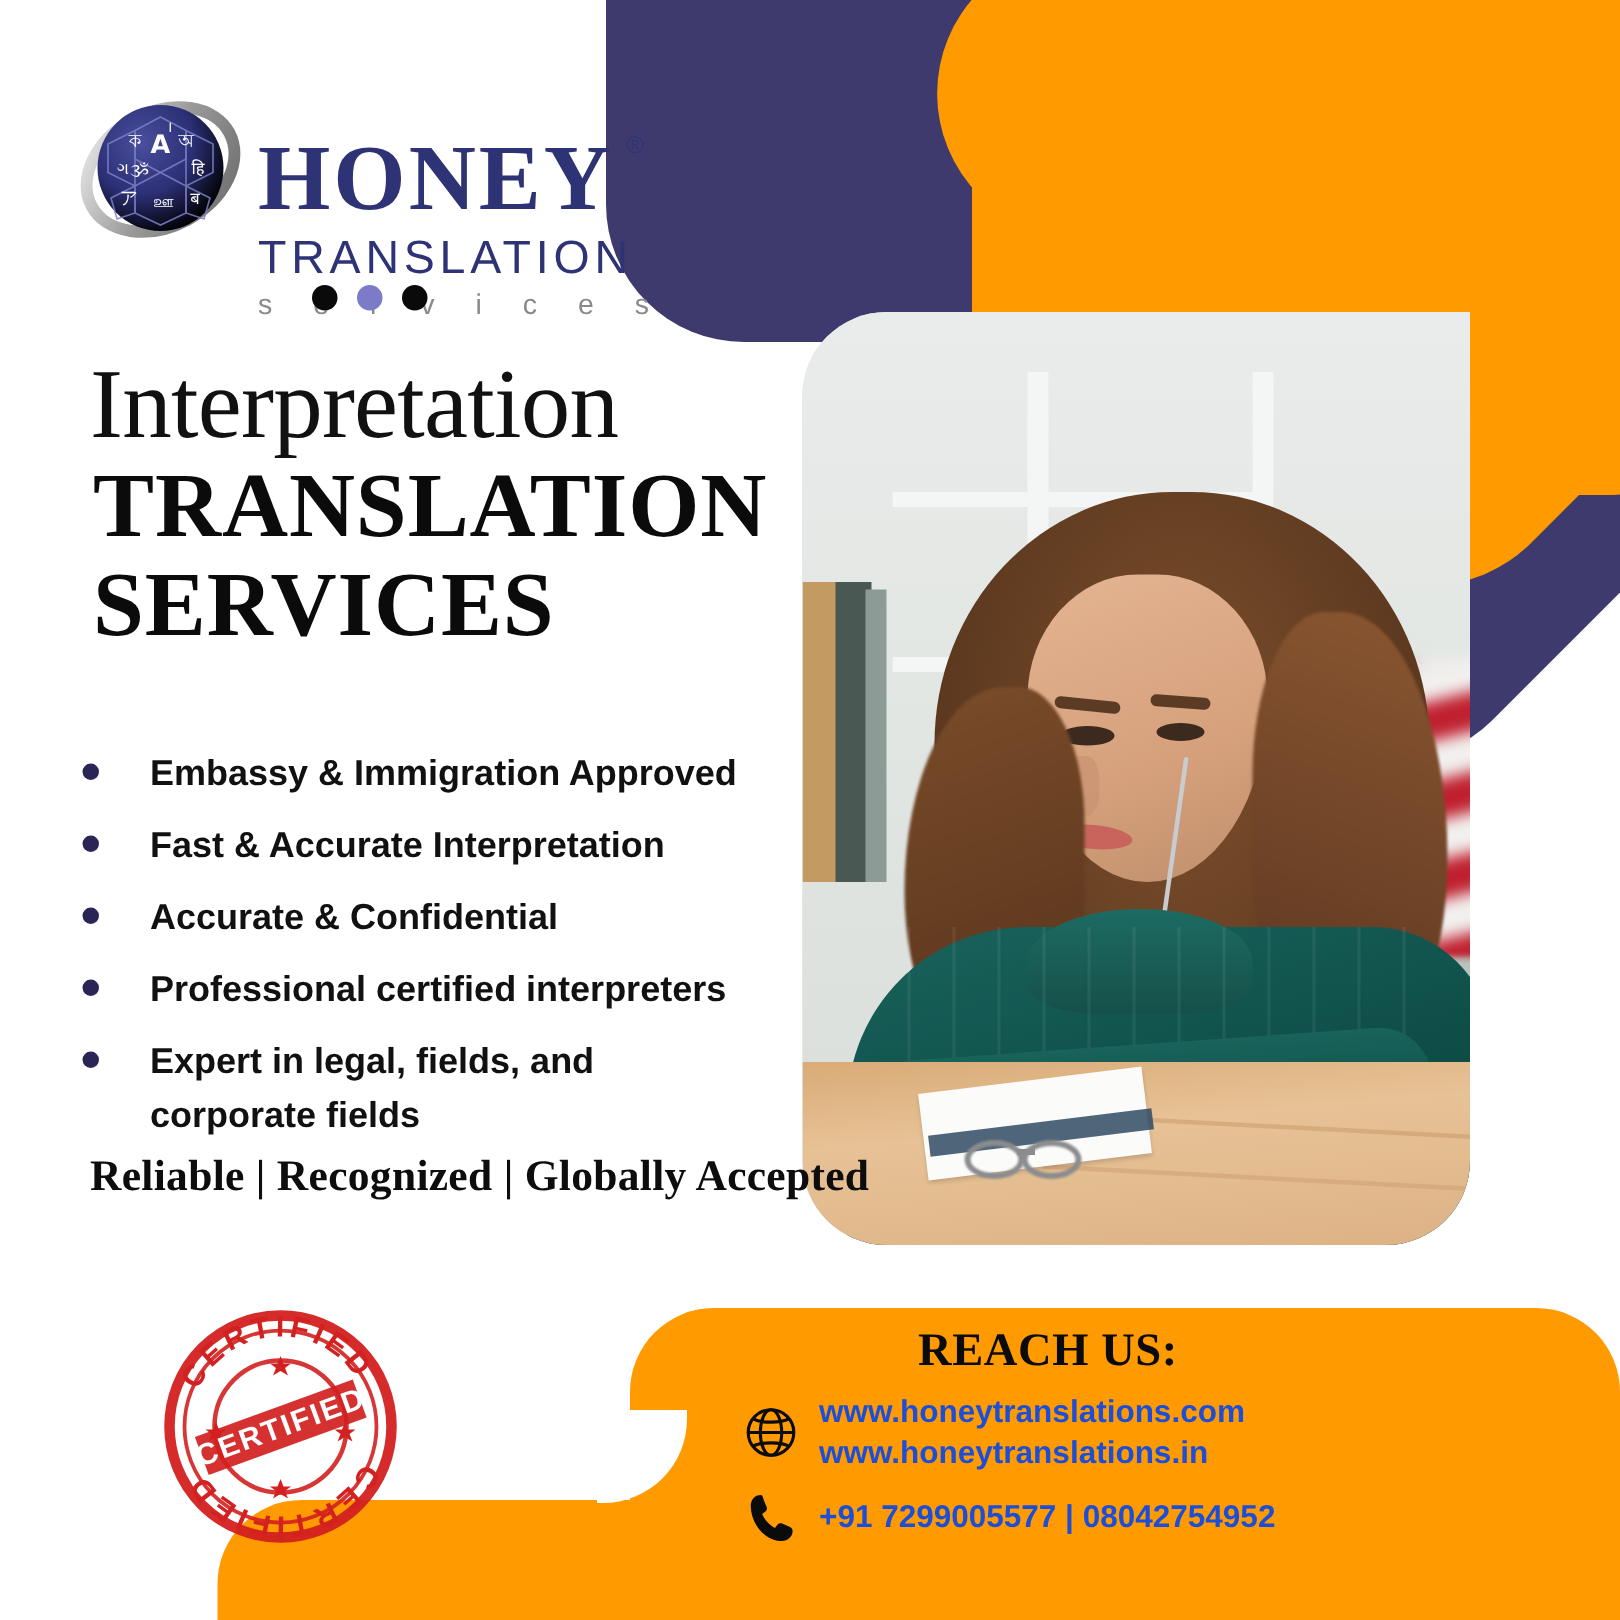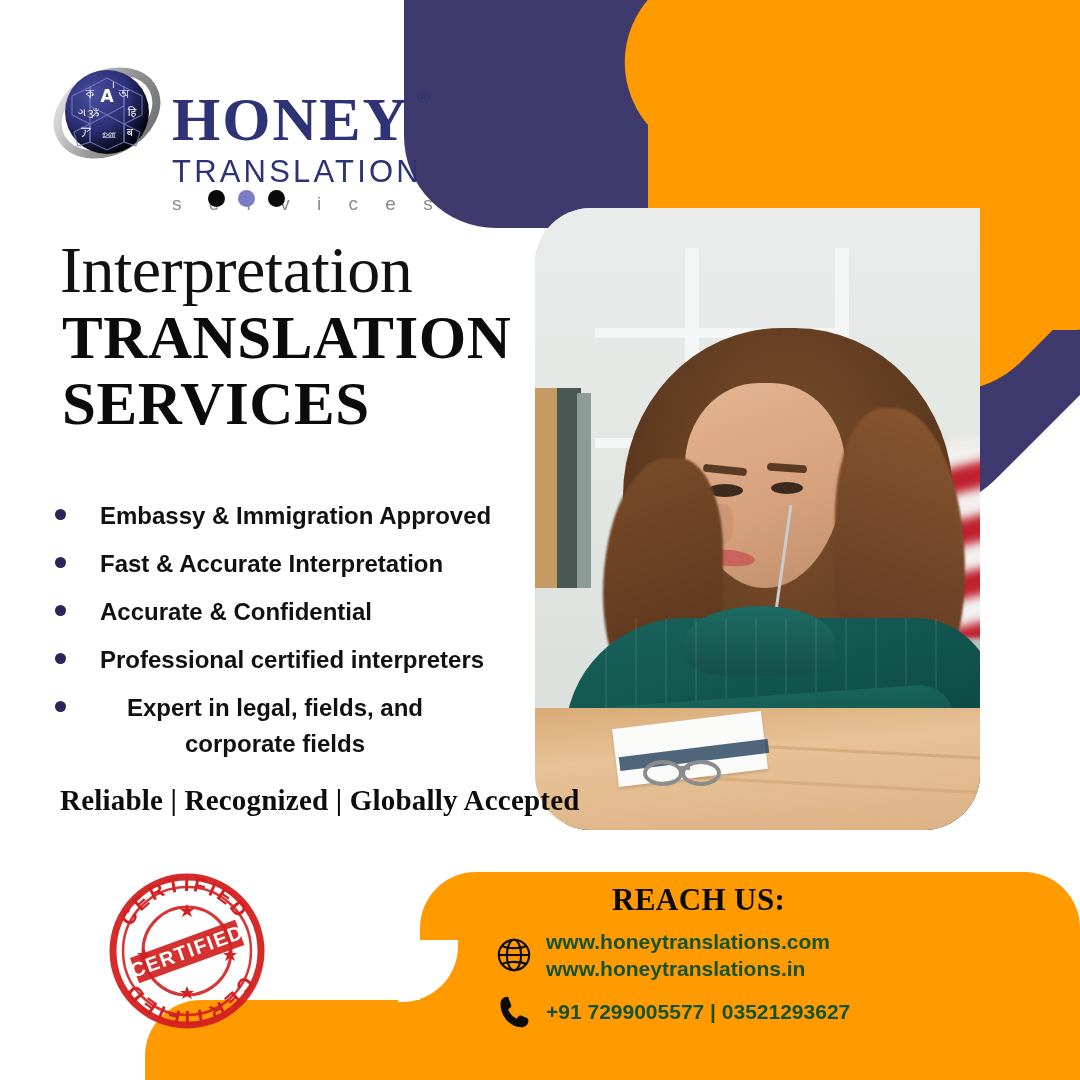--- a/index.html
+++ b/index.html
@@ -233,35 +233,35 @@
     letter-spacing:-.5px; line-height:1;
   }
   .main-head {
     position:absolute; left:62px; top:305px;
     font-family:"Liberation Serif", serif;
     font-weight:700; font-size:61px; color:#0b0b0b;
     line-height:1.08; letter-spacing:.6px;
   }
 
   
-  .bullets { position:absolute; left:55px; top:498px; width:470px;text-align:center; }
+  .bullets { position:absolute; left:55px; top:498px; width:470px; }
   .bullet-row { display:flex; align-items:flex-start; margin-bottom:12px; }
   .bullet-dot {
     width:11px; height:11px; border-radius:50%;
     background:#2b2456; margin-top:11px; flex:0 0 11px;
   }
   .bullet-text {
     margin-left:34px;
     font-family:"Liberation Sans", sans-serif;
     font-weight:700; font-size:24px; color:#111111;
     line-height:1.5;
   }
 
   .tagline {
-    position:absolute; left:60px; top:784px;
+    position:absolute; left:60px; top:768px;
     font-family:"Liberation Serif", serif;
     font-weight:700; font-size:29px; color:#0d0d0d;
     letter-spacing:.2px;
   }
 
   
   .stamp {
     position:absolute; left:104px; top:868px; width:166px; height:166px;
   }
 
@@ -270,21 +270,21 @@
     position:absolute; left:612px; top:882px;
     font-family:"Liberation Serif", serif;
     font-weight:700; font-size:31px; color:#0b0b0b;
     letter-spacing:.4px;
   }
   .contact-list { position:absolute; left:492px; top:928px; width:560px; }
   .contact-row { display:flex; align-items:center; margin-bottom:11px; }
   .contact-icon { width:44px; flex:0 0 44px; display:flex; align-items:center; justify-content:center; }
   .contact-text {
     font-family:"Liberation Sans", sans-serif;
-    font-weight:700; font-size:21px; color:#14532d; line-height:1.3;
+    font-weight:700; font-size:21px; color:#1d4ed8; line-height:1.3;
     margin-left:10px;
   }
   .contact-text .line { display:block; }
 </style>
 </head>
 <body>
 
 <div id="poster">
 
   <div class="shape purple-band-2"></div>
@@ -483,18 +483,18 @@
 
     <div class="contact-row">
       <div class="contact-icon">
         <svg viewBox="0 0 40 40" width="36" height="36">
           <path fill="#0b0b0b" d="M12.5 3 C8 3 5 6.5 5 11 c0 13.5 10.5 26 23 26 4.5 0 8-3 8-7.5 0
             -1.6-.9-2.5-2.3-3.1l-5.4-2.3c-1.5-.6-2.8-.2-3.7 1.1l-1.6 2.2
             c-4.3-2.3-7.6-5.8-9.6-10.3l2.3-1.7c1.3-1 1.6-2.3 1-3.8l-2.3-5.4
             C14 3.6 13.2 3 12.5 3 Z"></path>
         </svg>
       </div>
-      <div class="contact-text">+91 7299005577  |  03521293627</div>
+      <div class="contact-text">+91 7299005577  |  08042754952</div>
     </div>
 
   </div>
 
 </div>
 
 </body></html>

